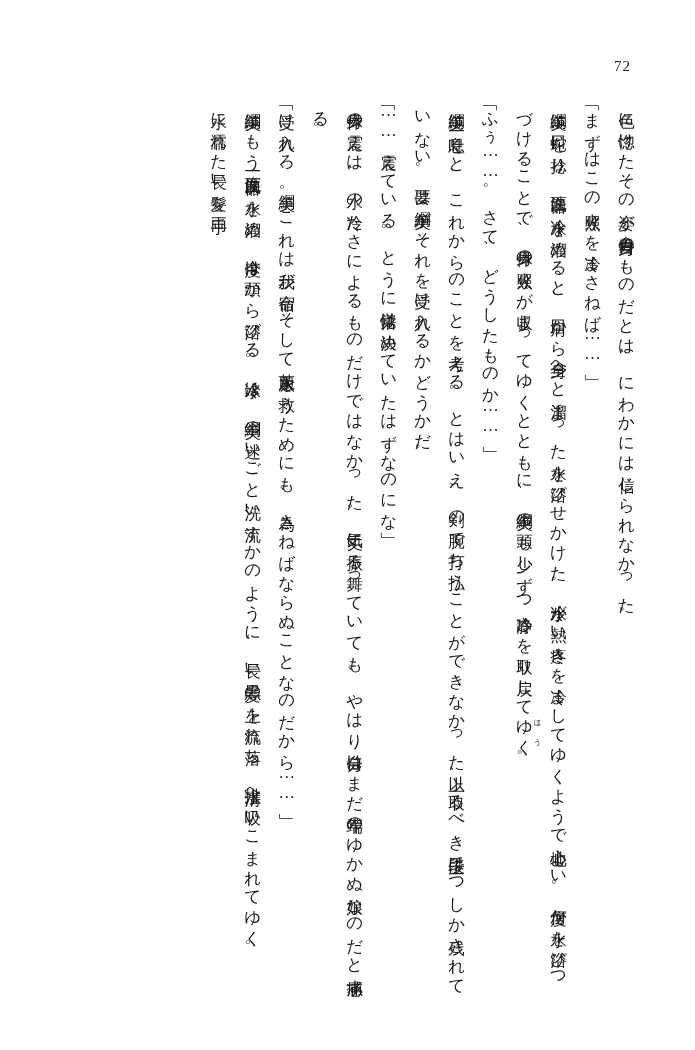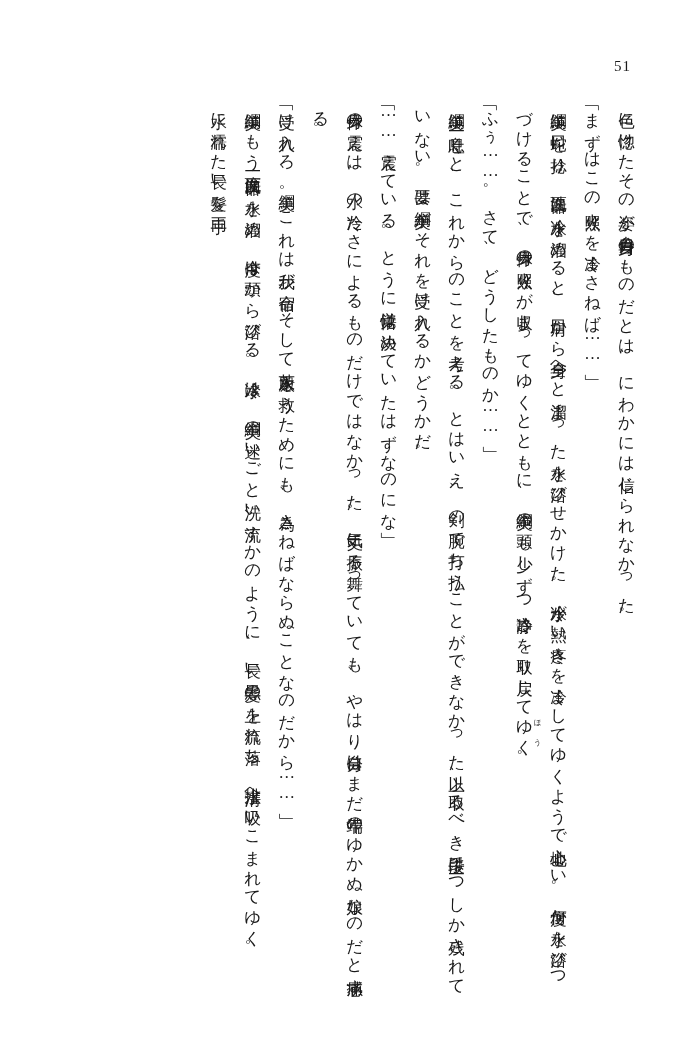--- a/index.html
+++ b/index.html
@@ -59,21 +59,21 @@
     font-size: 7.5px;
     letter-spacing: 0.5px;
     line-height: 1;
   }
 </style>
 </head>
 <body>
 
 <div class="page">
 
-  <div class="page-number">51</div>
+  <div class="page-number">72</div>
 
   <div class="text-block">
     <p class="para">色に惚けたその姿が自分自身のものだとは、にわかには信じられなかった。</p>
     <p class="para">「まずはこの火照りを冷まさねば……」</p>
     <p class="para"><span>美綱は蛇口を捻り、洗面器に冷水を溜めると、肩口から全身へと溜まった水を浴びせかけた。冷水が熱い疼きを冷ましてゆくようで心地よい。何度か水を浴びつづけることで、身体の火照りが収まってゆくとともに、美綱の頭も少しずつ冷静さを取り戻して</span><ruby><span>ゆく</span><rt>ほう</rt></ruby><span>。</span></p>
     <p class="para">「ふぅ……。さて、どうしたものか……」</p>
     <p class="para">美綱は一息吐くと、これからのことを考える。とはいえ、剣の腕で打ち払うことができなかった以上、取るべき手段は一つしか残されていない。要は美綱がそれを受け入れるかどうかだ。</p>
     <p class="para">「……震えている。とうに覚悟は決めていたはずなのにな」</p>
     <p class="para">身体の震えは、水の冷たさによるものだけではなかった。気丈に振る舞っていても、やはり自分はまだ年端のゆかぬ娘なのだと痛感する。</p>
     <p class="para">「受け入れろ、美綱。これは我が宿命。そして茨木殿を救うためにも、為さねばならぬことなのだから……」</p>

